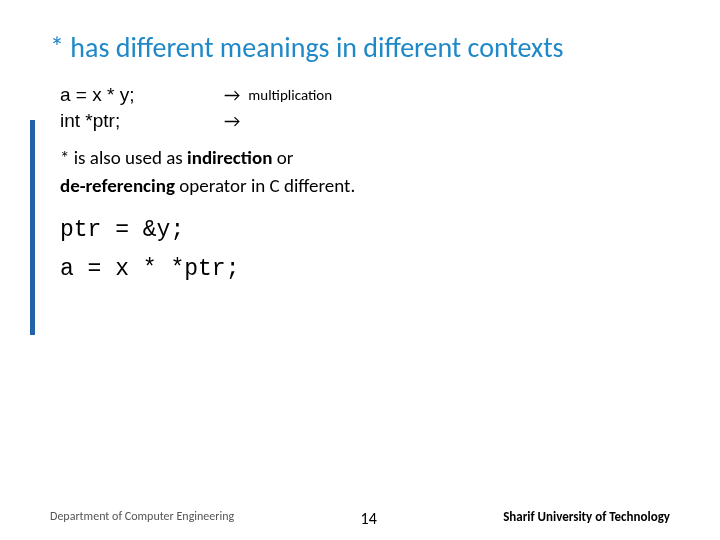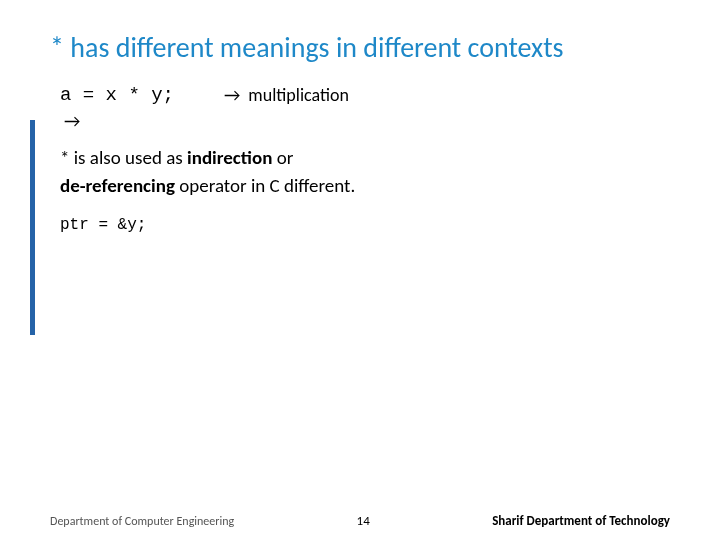--- a/index.html
+++ b/index.html
@@ -38,46 +38,46 @@
       margin-bottom: 18px;
       font-family: 'Calibri', Arial, sans-serif;
     }
 
     .content-area {
       margin-left: 10px;
     }
 
     .code-line {
       font-family: 'Courier New', Courier, monospace;
-      font-size: 16px;
+      font-size: 23px;
       color: #000000;
       line-height: 1.5;
     }
 
     .row {
       display: flex;
       align-items: center;
       margin-bottom: 4px;
     }
 
     .code-part {
-      font-family: Liberation Mono, monospace;
+      font-family: Liberation Sans, sans-serif;
       font-size: 19px;
       color: #000000;
       min-width: 160px;
     }
 
     .arrow-part {
       font-size: 18px;
       color: #000000;
       margin: 0 8px 0 4px;
     }
 
     .desc-part {
-      font-size: 18px;
+      font-size: 15px;
       color: #000000;
       font-family: 'Calibri', Arial, sans-serif;
     }
 
     .text-block {
       margin-top: 12px;
       margin-bottom: 14px;
       font-size: 19px;
       color: #000000;
       font-family: 'Calibri', Arial, sans-serif;
@@ -88,32 +88,31 @@
       font-weight: bold;
     }
 
     .footer {
       position: absolute;
       bottom: 12px;
       left: 0;
       right: 0;
       display: flex;
       justify-content: space-between;
-      align-items: center;
       padding: 0 50px;
     }
 
     .footer-left {
       font-size: 12px;
       color: #555555;
       font-family: 'Calibri', Arial, sans-serif;
     }
 
     .footer-center {
-      font-size: 13px;
+      font-size: 16px;
       color: #000000;
       font-family: 'Calibri', Arial, sans-serif;
     }
 
     .footer-right {
       font-size: 13px;
       color: #000000;
       font-weight: bold;
       font-family: 'Calibri', Arial, sans-serif;
     }
@@ -129,31 +128,33 @@
 
   <div class="content-area">
 
     <div class="row">
       <span class="code-part">a = x * y;</span>
       <span class="arrow-part">→</span>
       <span class="desc-part">multiplication</span>
     </div>
 
     <div class="row">
+      <span class="code-part">int *ptr;</span>
       <span class="arrow-part">→</span>
     </div>
 
     <div class="text-block">
       <span>* is also used as </span><b>indirection</b><span> or </span><br><b>de-referencing</b><span> operator in C different.</span>
     </div>
 
     <div class="code-line">ptr = &amp;y;</div>
     <div style="margin-bottom:4px;"></div>
+    <div class="code-line">a = x *   *ptr;</div>
 
   </div>
 
   <div class="footer">
     <span class="footer-left">Department of Computer Engineering</span>
     <span class="footer-center">14</span>
-    <span class="footer-right">Sharif Department of Technology</span>
+    <span class="footer-right">Sharif University of Technology</span>
   </div>
 
 </div>
 
 </body></html>

